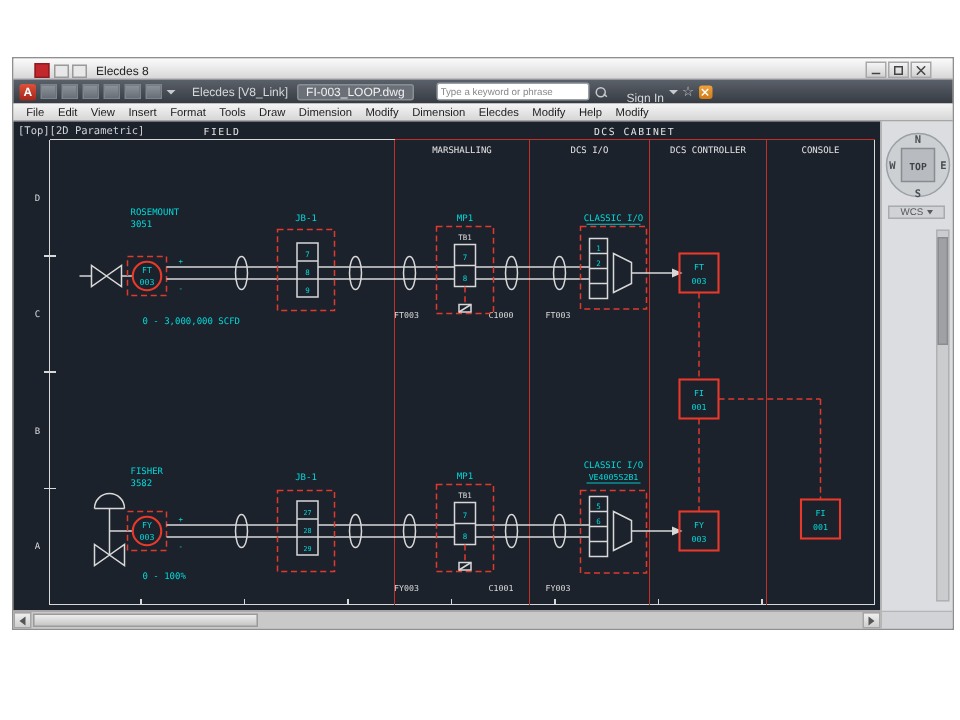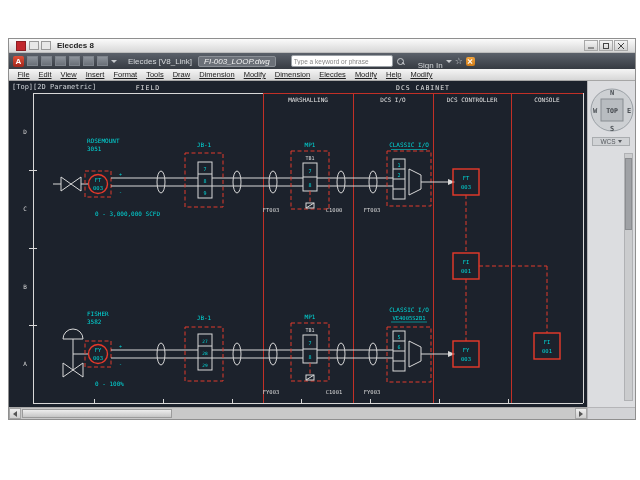--- a/index.html
+++ b/index.html
@@ -1,54 +1,54 @@
 <!DOCTYPE html>
 <html><head>
 <meta charset="utf-8">
 <style>
   html,body{margin:0;padding:0;background:#fff;}
   .page{position:relative;width:640px;height:480px;background:#ffffff;overflow:hidden;
         font-family:"Liberation Sans",sans-serif;}
   .appwin{position:absolute;left:8px;top:38px;width:628px;height:382px;
           border:1px solid #8f8f8f;background:#d9d9d9;box-sizing:border-box;}
   
-  .chrome{height:14px;background:linear-gradient(#fbfbfb,#d8d8d8);display:flex;align-items:center;
-          padding:0 7px;border-bottom:1px solid #bdbdbd;box-sizing:border-box;font-weight:bold;}
+  .chrome{height:14px;background:linear-gradient(#fbfbfb,#d8d8d8);display:flex;align-items:flex-end;
+          padding:0 14px;border-bottom:1px solid #bdbdbd;box-sizing:border-box;}
   .chrome .oslogo{width:8px;height:8px;background:#c1272d;border:1px solid #8d1d22;margin-right:3px;}
   .mini-ic{width:8px;height:7px;border:1px solid #9a9a9a;background:#e8e8e8;margin-right:2px;}
   .ostitle{font-size:8px;color:#222;margin-left:4px;}
   .winbtns{margin-left:auto;display:flex;gap:1px;}
   .winbtn{width:12px;height:9px;border:1px solid #a8a8a8;background:linear-gradient(#f4f4f4,#d2d2d2);
           display:flex;align-items:center;justify-content:center;}
   
   .titlebar{height:16px;background:linear-gradient(#5b616a,#363b42);display:flex;align-items:center;
             padding:0 4px;gap:3px;}
   .acadlogo{width:11px;height:11px;background:linear-gradient(#e05038,#a2261c);border-radius:2px;
             color:#fff;font-size:8px;font-weight:bold;text-align:center;line-height:11px;}
   .qat{width:9px;height:8px;border:1px solid #7e848c;background:linear-gradient(#8d939b,#6a7078);}
   .tb-caret{width:0;height:0;border-left:3px solid transparent;border-right:3px solid transparent;
             border-top:3px solid #c7cacd;}
   .apptitle{color:#d6d9dc;font-size:8px;margin-left:8px;white-space:nowrap;}
   .docname{color:#f2f2f2;font-size:8px;background:#6b7078;border:1px solid #8a8f96;border-radius:2px;
-           padding:0px 5px;margin-left:3px;white-space:nowrap;font-style:italic;}
+           padding:0px 5px;margin-left:3px;white-space:nowrap;}
   .searchbox{margin-left:12px;width:96px;height:10px;background:#fff;border:1px solid #9aa0a6;
              border-radius:2px;font-size:6.5px;color:#777;padding:0 2px;}
   .searchbox::placeholder{color:#888;}
   .mag{position:relative;width:9px;height:9px;}
   .mag::before{content:"";position:absolute;left:1px;top:1px;width:5px;height:5px;border:1px solid #c7cacd;border-radius:50%;}
   .mag::after{content:"";position:absolute;left:6px;top:6px;width:3px;height:1px;background:#c7cacd;transform:rotate(45deg);}
   .signin{color:#d6d9dc;font-size:8px;margin-left:10px;white-space:nowrap;margin-top:8px;}
   .star{color:#c7cacd;font-size:9px;line-height:9px;}
   .xchg{width:9px;height:9px;background:linear-gradient(#f0a23c,#cf7b18);border-radius:2px;position:relative;}
   .xchg::before,.xchg::after{content:"";position:absolute;left:1.5px;top:4px;width:6px;height:1px;background:#fff;}
   .xchg::before{transform:rotate(45deg);} .xchg::after{transform:rotate(-45deg);}
   
   .menubar{height:12px;background:linear-gradient(#f5f5f5,#d7d7d7);border-bottom:1px solid #a6a6a6;
            display:flex;align-items:center;padding:0 4px;box-sizing:border-box;}
-  .menuitem{font-size:7.5px;color:#1c1c1c;padding:0 4.5px;white-space:nowrap;text-decoration:underline;}
+  .menuitem{font-size:7.5px;color:#1c1c1c;padding:0 4.5px;white-space:nowrap;}
   
   .content{display:flex;height:326px;}
   .canvas{position:relative;width:578px;height:326px;background:#1c222c;overflow:hidden;}
   .vplabel{position:absolute;left:3px;top:2px;color:#cfd3d8;font-size:7px;
            font-family:"DejaVu Sans Mono",monospace;z-index:5;}
   .rightpanel{position:relative;width:48px;height:326px;background:#dcdde0;border-left:1px solid #b5b5b8;box-sizing:border-box;}
   .wcsrow{position:absolute;left:4px;top:56px;width:38px;height:9px;background:#d0d2d5;border:1px solid #a9acaf;
           font-size:6.5px;color:#55595e;display:flex;align-items:center;justify-content:center;gap:2px;box-sizing:border-box;}
   .wcs-caret{width:0;height:0;border-left:2.5px solid transparent;border-right:2.5px solid transparent;border-top:3px solid #55595e;}
   .vscroll{position:absolute;right:2px;top:72px;bottom:6px;width:7px;background:#cbccce;border:1px solid #b0b1b4;}

